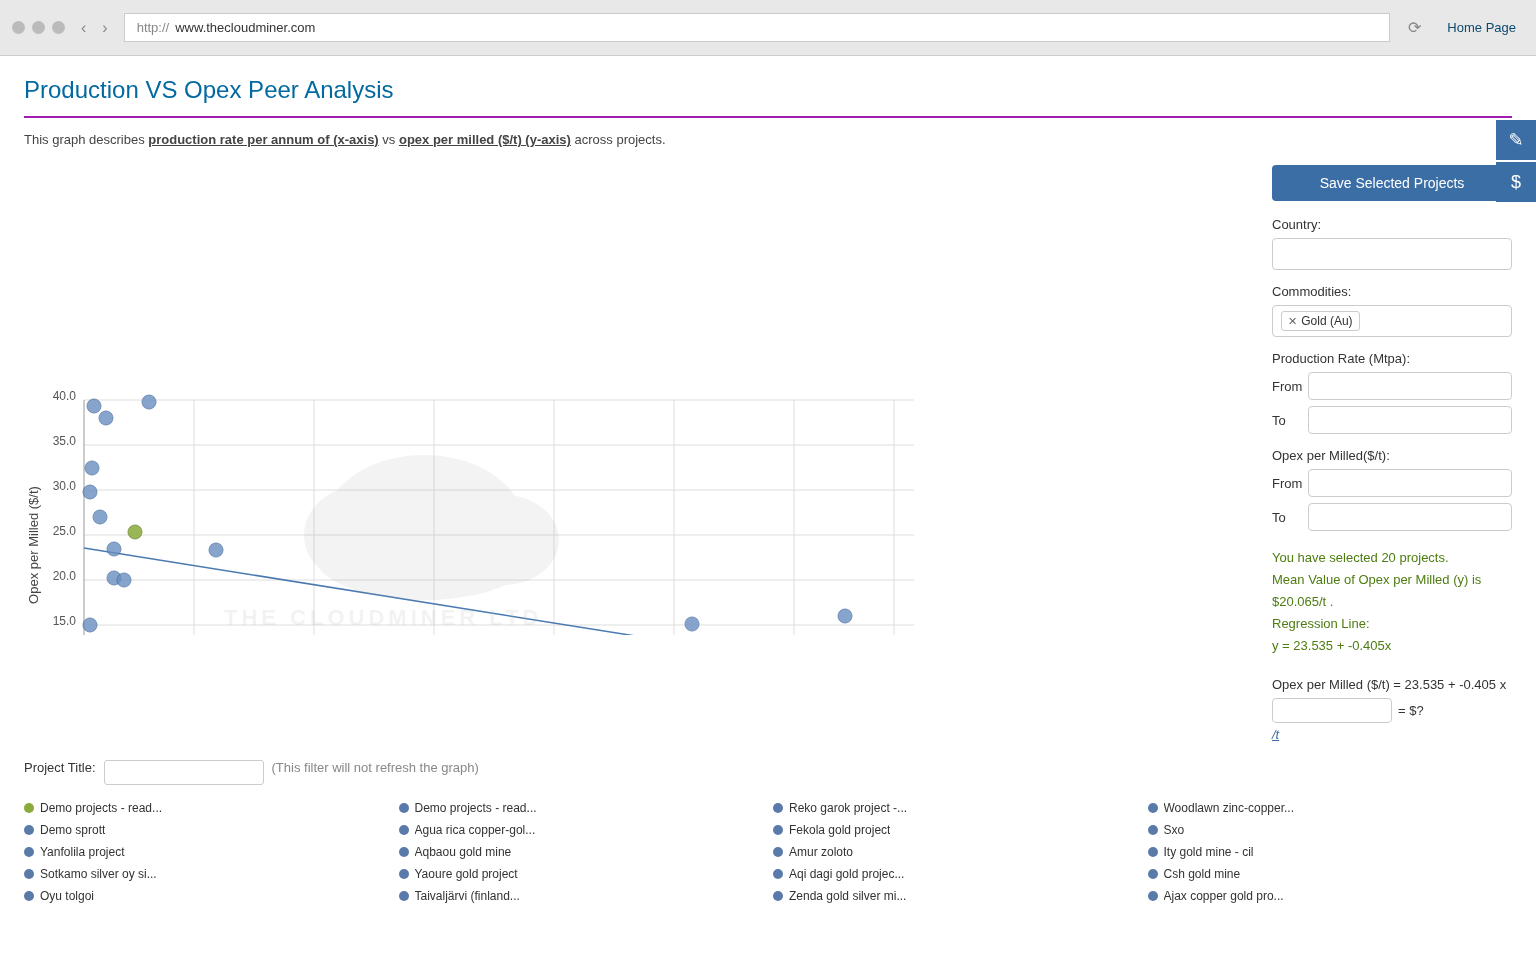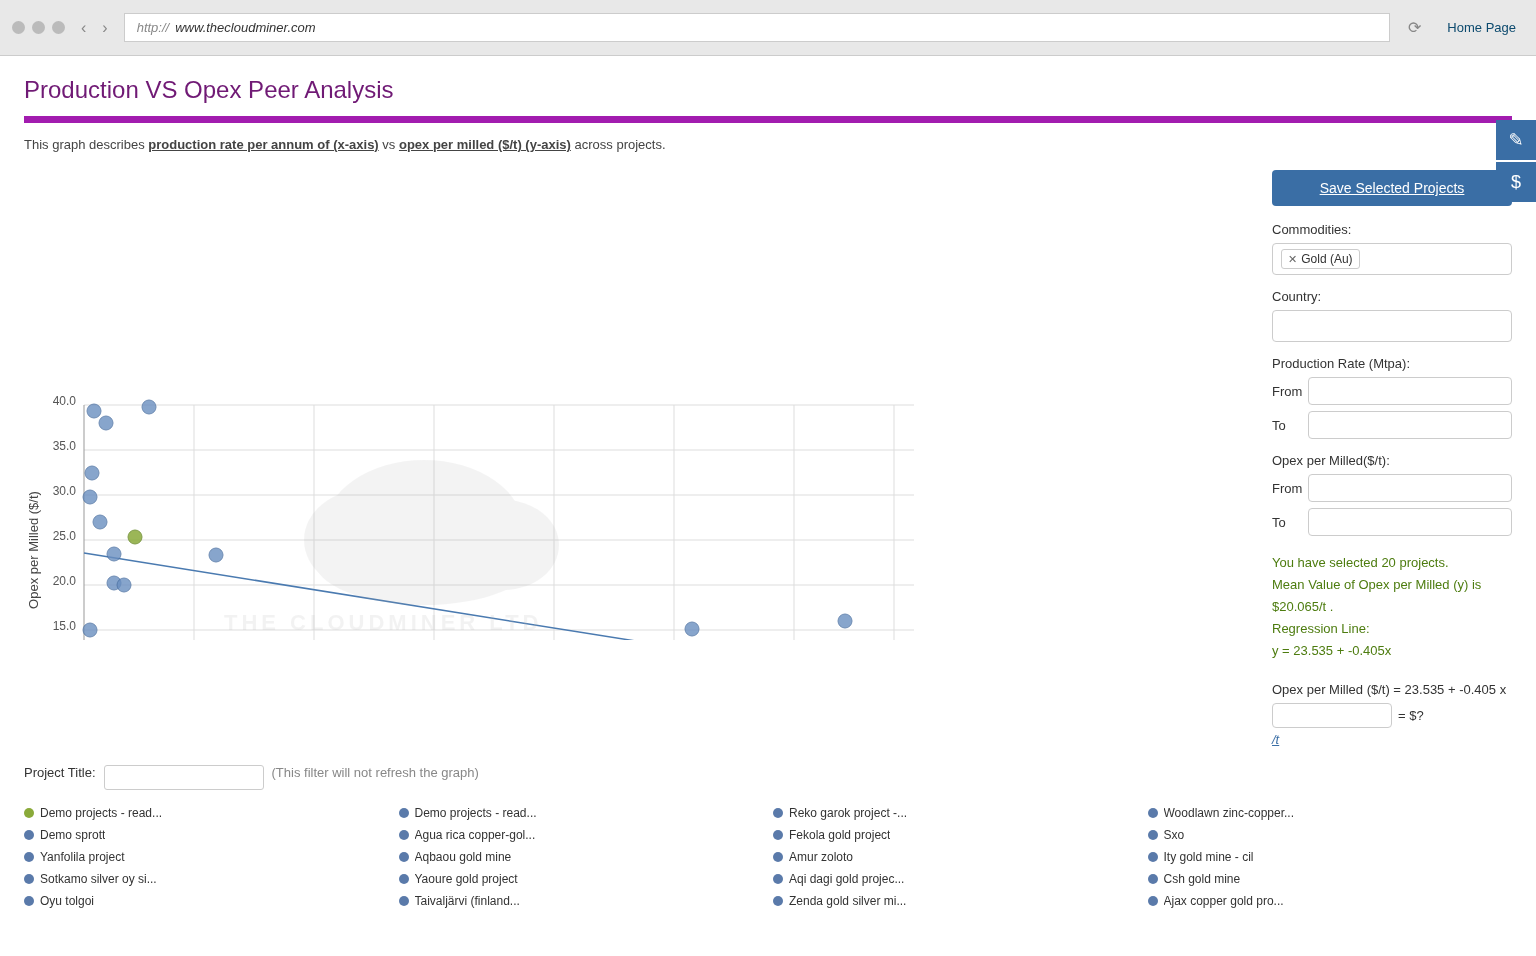--- a/index.html
+++ b/index.html
@@ -37,21 +37,20 @@
       flex: 1;
       background: white;
       border: 1px solid #ccc;
       border-radius: 0;
       padding: 6px 12px;
       font-size: 13px;
       color: #333;
       display: flex;
       align-items: center;
       gap: 6px;
-      font-style: italic;
     }
     .url-protocol { color: #888; }
     .browser-refresh {
       background: none; border: none; cursor: pointer;
       font-size: 16px; color: #888; padding: 4px 8px;
     }
     .home-page-btn {
       background: none; border: none; cursor: pointer;
       font-size: 13px; color: #0c4a6e; padding: 4px 8px;
     }
@@ -60,23 +59,23 @@
     .page-content {
       background: white;
       min-height: calc(956px - 56px);
       position: relative;
       padding: 20px 24px;
     }
 
     .page-title {
       font-size: 24px;
       font-weight: 400;
-      color: #701a75;
+      color: #0369a1;
       margin-bottom: 14px;
-      border-bottom: 7px solid #a21caf;
+      border-bottom: 2px solid #a21caf;
       padding-bottom: 12px;
     }
 
     .graph-description {
       font-size: 13px;
       color: #444;
       margin-bottom: 18px;
     }
     .graph-description em {
       font-style: normal;
@@ -110,21 +109,20 @@
       background: #3a6ea5;
       color: white;
       border: none;
       border-radius: 4px;
       padding: 10px 18px;
       font-size: 14px;
       cursor: pointer;
       width: 100%;
       margin-bottom: 16px;
       font-weight: 500;
-      text-decoration: underline;
     }
 
     .filter-section {
       margin-bottom: 14px;
     }
     .filter-label {
       font-size: 13px;
       color: #333;
       margin-bottom: 6px;
       font-weight: 400;
@@ -430,35 +428,35 @@
 
           <circle cx="821" cy="451" r="7" fill="#6a8fc0" stroke="#4a6fa0" stroke-width="1" opacity="0.8"></circle>
         </svg>
       </div>
     </div>
 
     <div class="sidebar">
       <button class="save-btn">Save Selected Projects</button>
 
       <div class="filter-section">
+        <div class="filter-label">Country:</div>
+        <input class="filter-input" type="text" style="">
+      </div>
+
+      <div class="filter-section">
         <div class="filter-label">Commodities:</div>
         <div class="tag-input-box">
           <span class="tag">
             <span class="tag-remove">✕</span>
             <span>Gold (Au)</span>
           </span>
         </div>
       </div>
 
       <div class="filter-section">
-        <div class="filter-label">Country:</div>
-        <input class="filter-input" type="text" style="">
-      </div>
-
-      <div class="filter-section">
         <div class="filter-label">Production Rate (Mtpa):</div>
         <div class="range-row">
           <span class="range-label">From</span>
           <input class="range-input" type="text" style="">
         </div>
         <div class="range-row">
           <span class="range-label">To</span>
           <input class="range-input" type="text" style="">
         </div>
       </div>

